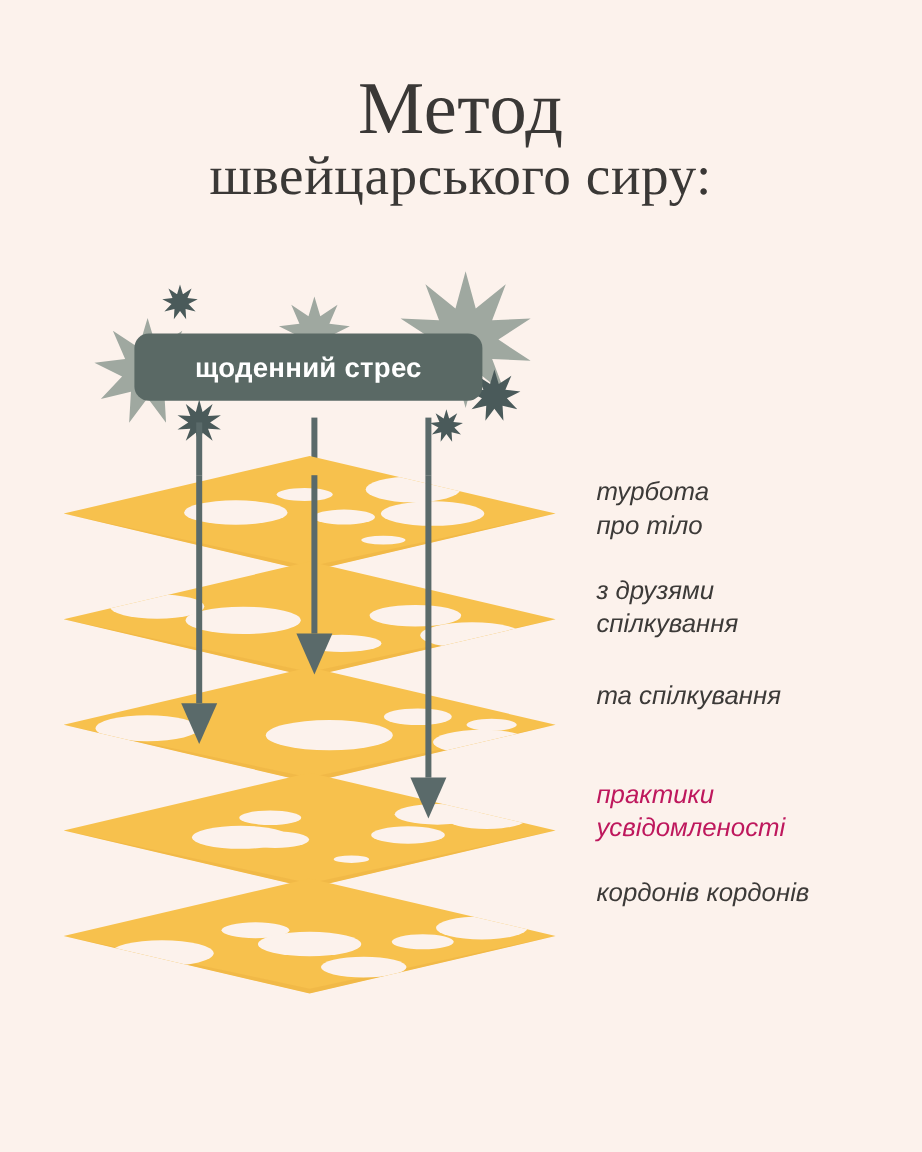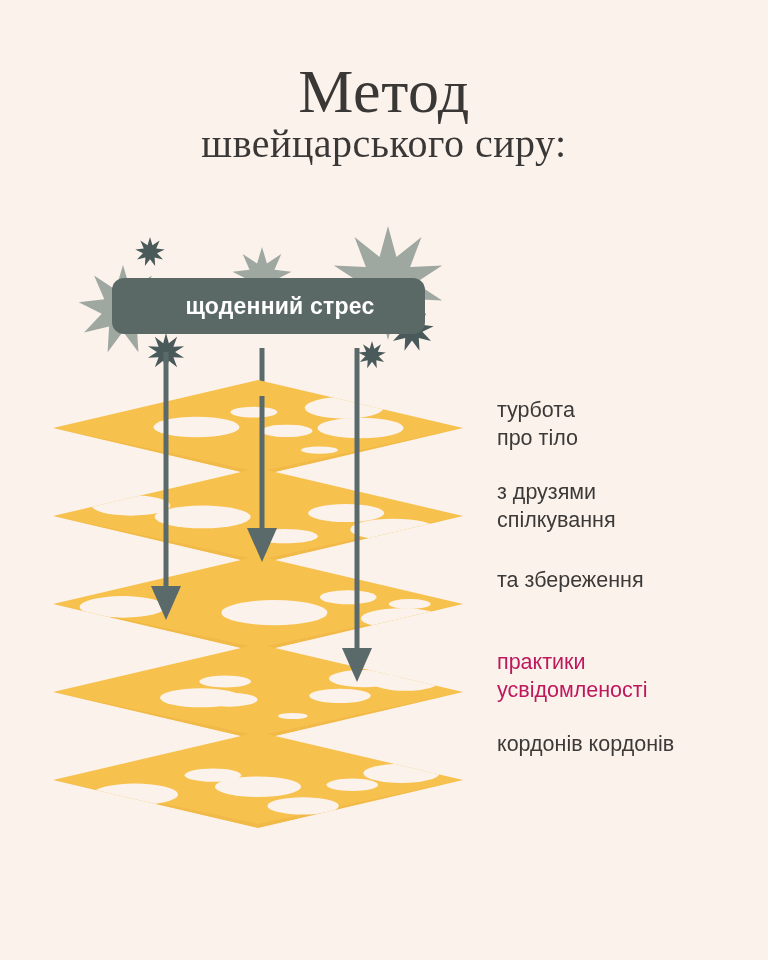--- a/index.html
+++ b/index.html
@@ -15,32 +15,31 @@
   
   .title-block{
     position:absolute;left:0;top:26px;width:768px;
     text-align:center;
     font-family:"Liberation Serif", serif;
     color:#3A3836;
     line-height:1.04;
     margin-top:33px;
   }
   .title-line1{font-size:62px;letter-spacing:.5px;}
-  .title-line2{font-size:40px;letter-spacing:.5px;}
+  .title-line2{font-size:46px;letter-spacing:.5px;}
 
   
   .badge{
     position:absolute;
     left:112px;top:278px;
     width:290px;height:56px;
     background:#5A6965;
     border-radius:12px;
     display:flex;align-items:center;justify-content:center;
     z-index:6;
-    padding-left:23px;
   }
   .badge-label{
     color:#FFFFFF;
     font-size:23px;
     font-weight:bold;
     letter-spacing:.2px;
     white-space:nowrap;
   }
 
   
@@ -50,20 +49,21 @@
 
   
   .labels{position:absolute;left:497px;top:0;width:271px;height:960px;z-index:9;}
   .label-item{
     position:absolute;
     color:#3C3A38;
     font-size:21.5px;
     line-height:1.32;
     font-weight:400;
     white-space:nowrap;
+    font-style:italic;
   }
 </style>
 </head>
 <body>
 
 <div id="page">
 
   <div class="title-block">
     <div class="title-line1">Метод</div>
     <div class="title-line2">швейцарського сиру:</div>
@@ -172,21 +172,21 @@
   <div class="labels">
       <div class="label-item" style="top: 396px; color: rgb(60, 58, 56);">
         <div>турбота</div>
         <div>про тіло</div>
       </div>
       <div class="label-item" style="top: 478px; color: rgb(60, 58, 56);">
         <div>з друзями</div>
         <div>спілкування</div>
       </div>
       <div class="label-item" style="top: 566px; color: rgb(60, 58, 56);">
-        <div>та збереження</div>
+        <div>та спілкування</div>
       </div>
       <div class="label-item" style="top: 648px; color: #be185d;">
         <div>практики</div>
         <div>усвідомленості</div>
       </div>
       <div class="label-item" style="top: 730px; color: rgb(60, 58, 56);">
         <div>кордонів кордонів</div>
       </div>
     </div>
 

